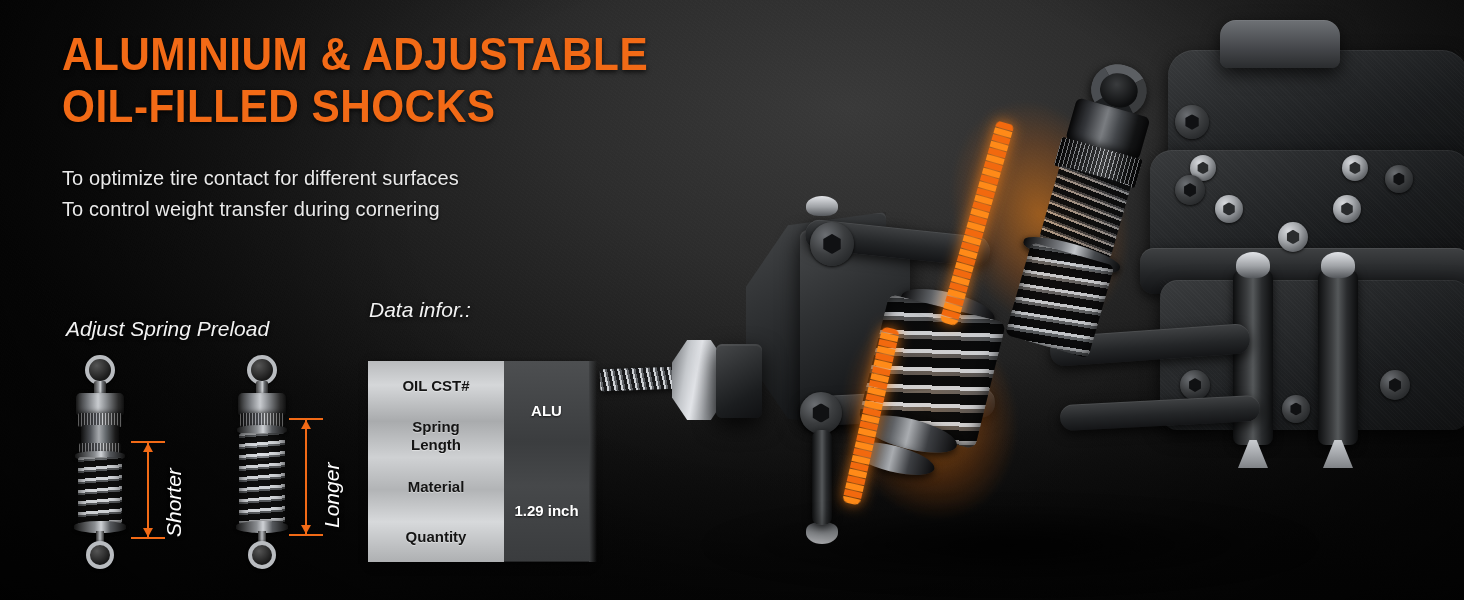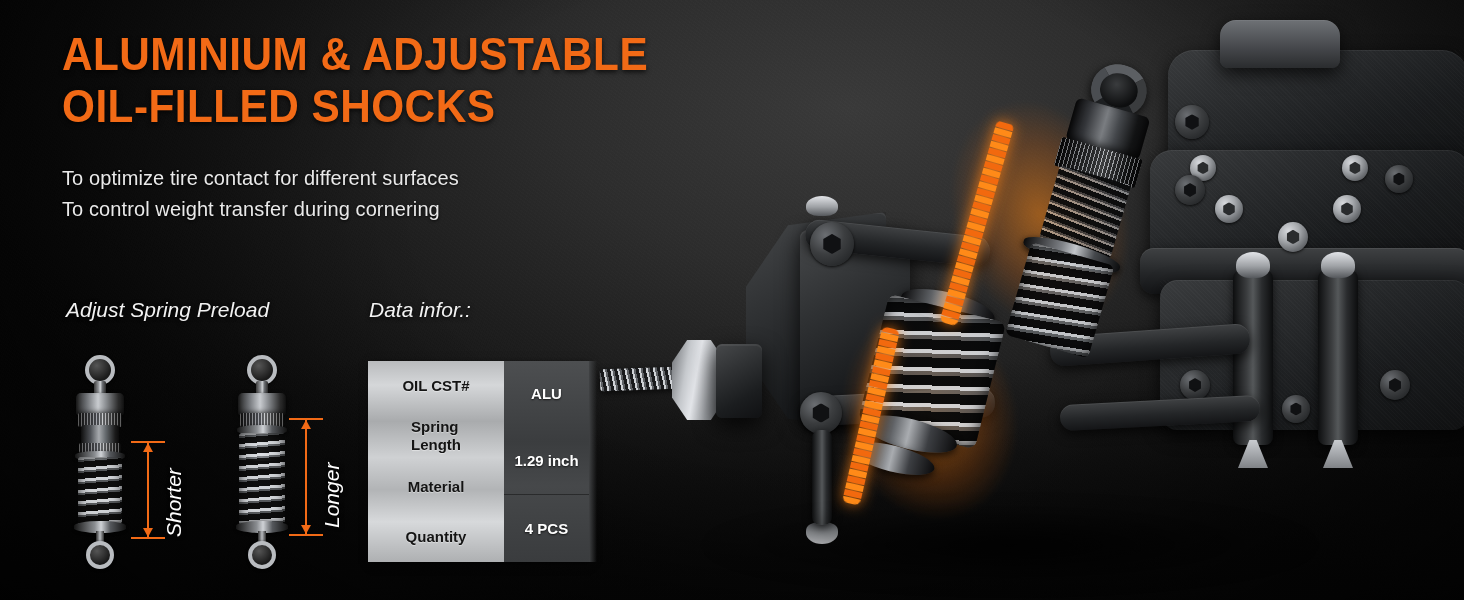--- a/index.html
+++ b/index.html
@@ -60,21 +60,21 @@
   .bullets div { letter-spacing:.1px; }
 
   
   .caption {
     position:absolute;
     color:#f2f2f2; font-style:italic;
     font-size:21px; font-weight:400;
     text-shadow:0 1px 4px rgba(0,0,0,.85);
     white-space:nowrap;
   }
-  #cap-preload { left:66px; top:298px; }
+  #cap-preload { left:66px; top:317px; }
   #cap-data    { left:369px; top:298px; }
 
   
   .shock { position:absolute; }
   .sk-eye-top, .sk-eye-bot {
     position:absolute; left:50%; transform:translateX(-50%);
     border-radius:50%;
     border:4px solid #b9bcc0;
     background:radial-gradient(circle at 35% 30%, #555 0%, #1b1b1b 70%);
     box-shadow:0 1px 3px rgba(0,0,0,.8);
@@ -160,21 +160,21 @@
     width:136px;
     background:linear-gradient(180deg,#b9bbbd 0%,#d5d7d9 12%,#a9abad 30%,#cfd1d3 48%,#b2b4b6 64%,#d7d9db 80%,#aeb0b2 100%);
   }
   .dt-col.vals {
     width:85px;
     background:linear-gradient(180deg,#4d4f51 0%,#3b3d3f 40%,#46484a 62%,#3a3c3e 100%);
   }
   .dt-cell {
     flex:1;
     display:flex; align-items:center; justify-content:center;
-    text-align:left;
+    text-align:center;
     font-size:15px; font-weight:bold;
     line-height:18px;
   }
   .dt-col.keys .dt-cell { color:#141414; text-shadow:0 1px 1px rgba(255,255,255,.45); }
   .dt-col.vals .dt-cell { color:#fff; font-weight:bold; text-shadow:0 1px 2px rgba(0,0,0,.7); }
   .dt-col.vals .dt-cell:nth-child(2) { border-bottom:1px solid rgba(20,20,20,.55); }
   .dt-edge {
     position:absolute; right:-8px; top:0; width:8px; height:201px;
     background:linear-gradient(90deg, rgba(70,72,74,.9), rgba(40,42,44,0));
   }
@@ -507,18 +507,17 @@
     <div class="dt-col keys">
       <div class="dt-cell">OIL CST#</div>
       <div class="dt-cell" style="white-space:pre-line;">Spring
 Length</div>
       <div class="dt-cell">Material</div>
       <div class="dt-cell">Quantity</div>
     </div>
     <div class="dt-col vals">
       <div class="dt-cell">ALU</div>
       <div class="dt-cell">1.29 inch</div>
-      <div class="dt-cell">4 PCS</div>
     </div>
     <div class="dt-edge"></div>
   </div>
 
 </div>
 
 </body></html>

